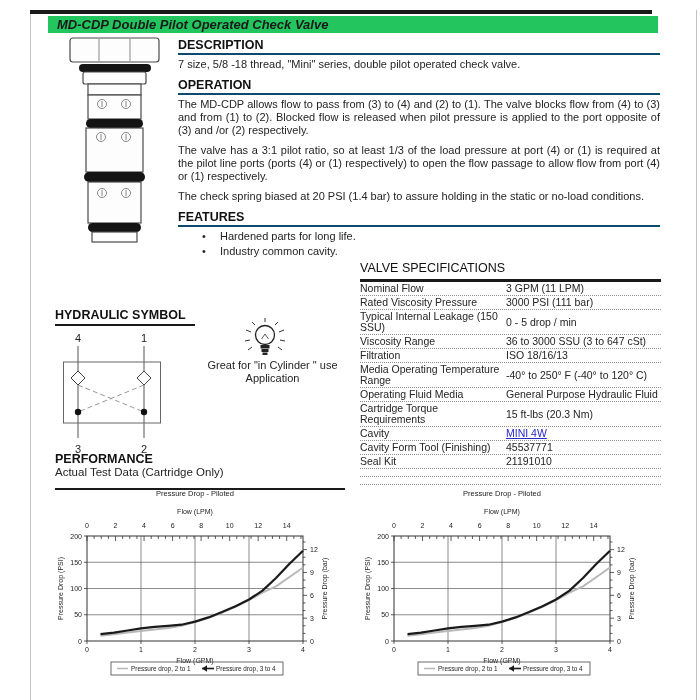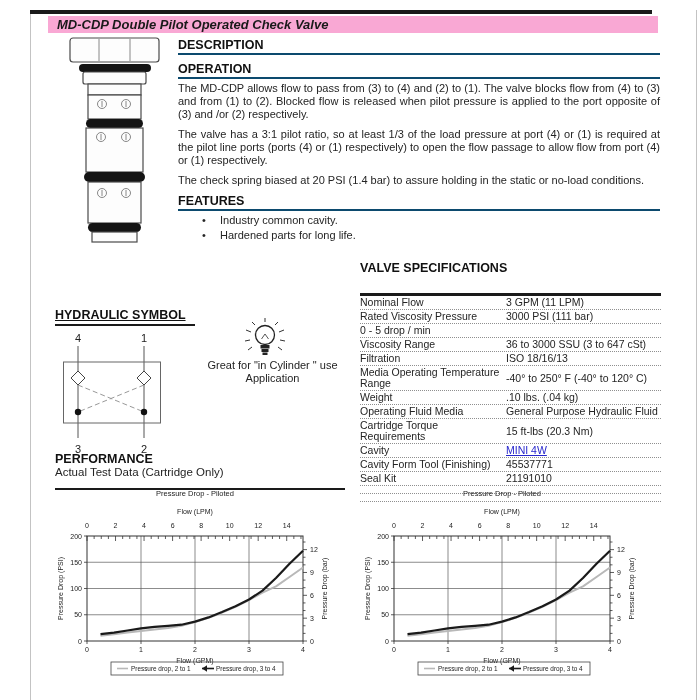--- a/index.html
+++ b/index.html
@@ -3,42 +3,42 @@
 <meta charset="utf-8">
 <style>
   html,body{margin:0;padding:0;background:#fff;}
   .page{position:relative;width:700px;height:700px;background:#ffffff;
         font-family:"Liberation Sans",sans-serif;color:#222;overflow:hidden;}
   .pborder{position:absolute;background:#c3c3c3;}
   .pborder.left{left:30px;top:10px;width:1px;height:690px;}
   .pborder.right{left:696px;top:10px;width:1px;height:690px;}
   .toprule{position:absolute;left:30px;top:10px;width:622px;height:4px;
            border-top:3px solid #1a1a1a;border-bottom:1px solid #1a1a1a;box-sizing:border-box;}
-  .titlebar{position:absolute;left:48px;top:16px;width:610px;height:17px;background:#f9a8d4;
+  .titlebar{position:absolute;left:48px;top:16px;width:610px;height:17px;background:#22c55e;
             font-style:italic;font-weight:bold;font-size:13px;line-height:17px;color:#1a1a1a;
             padding-left:9px;box-sizing:border-box;white-space:nowrap;}
   .valve{position:absolute;left:57px;top:36px;}
   .col{position:absolute;left:178px;top:38px;width:482px;}
   .h{font-size:12.5px;font-weight:bold;color:#111;border-bottom:2px solid #0c4a6e;
      padding-bottom:1px;margin:0 0 3px 0;}
   .mt{margin-top:7px;}
   .col p{font-size:11px;line-height:13px;text-align:justify;margin:0 0 7px 0;color:#242424;}
   .feat{margin:2px 0 0 24px;padding:0;list-style:none;}
   .feat li{font-size:11px;line-height:13px;margin-bottom:2px;position:relative;padding-left:18px;color:#242424;}
   .feat li::before{content:"\2022";position:absolute;left:0;top:0;}
   .specs{position:absolute;left:360px;top:261px;width:301px;}
-  .h2{font-size:12.5px;font-weight:bold;color:#111;border-bottom:3px solid #1a1a1a;
-      padding-bottom:18px;margin:0;}
+  .h2{font-size:12.5px;font-weight:normal;color:#111;border-bottom:3px solid #1a1a1a;
+      padding-bottom:4px;margin:0;}
   .srow{display:flex;align-items:center;border-bottom:1px dotted #8f8f8f;padding:1px 0;}
   .slabel{width:146px;flex:none;font-size:10.5px;line-height:11px;color:#242424;}
   .svalue{flex:1;font-size:10.5px;line-height:11px;color:#242424;}
   .srow.spacer{height:7px;padding:0;}
   a.cavlink{color:#2525cc;text-decoration:underline;}
   .symhead{position:absolute;left:55px;top:308px;width:140px;font-size:12.5px;font-weight:bold;
-           color:#111;border-bottom:2px solid #1a1a1a;padding-bottom:2px;text-decoration:underline;}
+           color:#111;border-bottom:2px solid #1a1a1a;padding-bottom:2px;}
   .symbol{position:absolute;left:50px;top:326px;}
   .bulb{position:absolute;left:238px;top:318px;}
   .callout{position:absolute;left:195px;top:359px;width:155px;text-align:center;
            font-size:11px;line-height:13px;color:#242424;}
   .perfhead{position:absolute;left:55px;top:452px;font-size:12.5px;font-weight:bold;color:#111;}
   .perfsub{position:absolute;left:55px;top:466px;width:290px;font-size:11.5px;color:#242424;
            border-bottom:2px solid #1a1a1a;padding-bottom:10px;}
   .chartbox{position:absolute;top:486px;}
   .chartbox.c0{left:55px;} .chartbox.c1{left:362px;}
   svg text{font-family:"Liberation Sans",sans-serif;}
@@ -89,59 +89,57 @@
     <circle class="vthin" cx="45" cy="157" r="4.5"></circle>
       <line class="vthin" x1="45" y1="154" x2="45" y2="160"></line>
     <circle class="vthin" cx="69" cy="157" r="4.5"></circle>
       <line class="vthin" x1="69" y1="154" x2="69" y2="160"></line>
     <rect class="oring" x="31" y="187" width="53" height="9" rx="4.5"></rect>
     <rect class="vline" x="35" y="196" width="45" height="10"></rect>
   </svg>
 
   <div class="col">
     <div class="h">DESCRIPTION</div>
+    <p>7 size, 5/8 -18 thread, "Mini" series, double pilot operated check valve.</p>
     <div class="h mt">OPERATION</div>
     <p>The MD-CDP allows flow to pass from (3) to (4) and (2) to (1). The valve blocks flow from (4) to (3) and from (1) to (2). Blocked flow is released when pilot pressure is applied to the port opposite of (3) and /or (2) respectively.</p>
     <p>The valve has a 3:1 pilot ratio, so at least 1/3 of the load pressure at port (4) or (1) is required at the pilot line ports (ports (4) or (1) respectively) to open the flow passage to allow flow from port (4) or (1) respectively.</p>
     <p>The check spring biased at 20 PSI (1.4 bar) to assure holding in the static or no-load conditions.</p>
     <div class="h">FEATURES</div>
     <ul class="feat">
+      <li>Hardened parts for long life.</li>
       <li>Industry common cavity.</li>
-      <li>Hardened parts for long life.</li>
     </ul>
   </div>
 
   <div class="specs">
     <div class="h2">VALVE SPECIFICATIONS</div>
     <div class="srow">
       <div class="slabel">Nominal Flow</div>
       <div class="svalue">3 GPM (11 LPM)</div>
     </div>
     <div class="srow">
       <div class="slabel">Rated Viscosity Pressure</div>
       <div class="svalue">3000 PSI (111 bar)</div>
     </div>
     <div class="srow">
+      <div class="slabel">Typical Internal Leakage (150 SSU)</div>
       <div class="svalue">0 - 5 drop / min</div>
     </div>
     <div class="srow">
       <div class="slabel">Viscosity Range</div>
       <div class="svalue">36 to 3000 SSU (3 to 647 cSt)</div>
     </div>
     <div class="srow">
       <div class="slabel">Filtration</div>
       <div class="svalue">ISO 18/16/13</div>
     </div>
     <div class="srow">
       <div class="slabel">Media Operating Temperature Range</div>
       <div class="svalue">-40° to 250° F (-40° to 120° C)</div>
-    </div>
-    <div class="srow">
-      <div class="slabel">Weight</div>
-      <div class="svalue">.10 lbs. (.04 kg)</div>
     </div>
     <div class="srow">
       <div class="slabel">Operating Fluid Media</div>
       <div class="svalue">General Purpose Hydraulic Fluid</div>
     </div>
     <div class="srow">
       <div class="slabel">Cartridge Torque Requirements</div>
       <div class="svalue">15 ft-lbs (20.3 Nm)</div>
     </div>
     <div class="srow">

